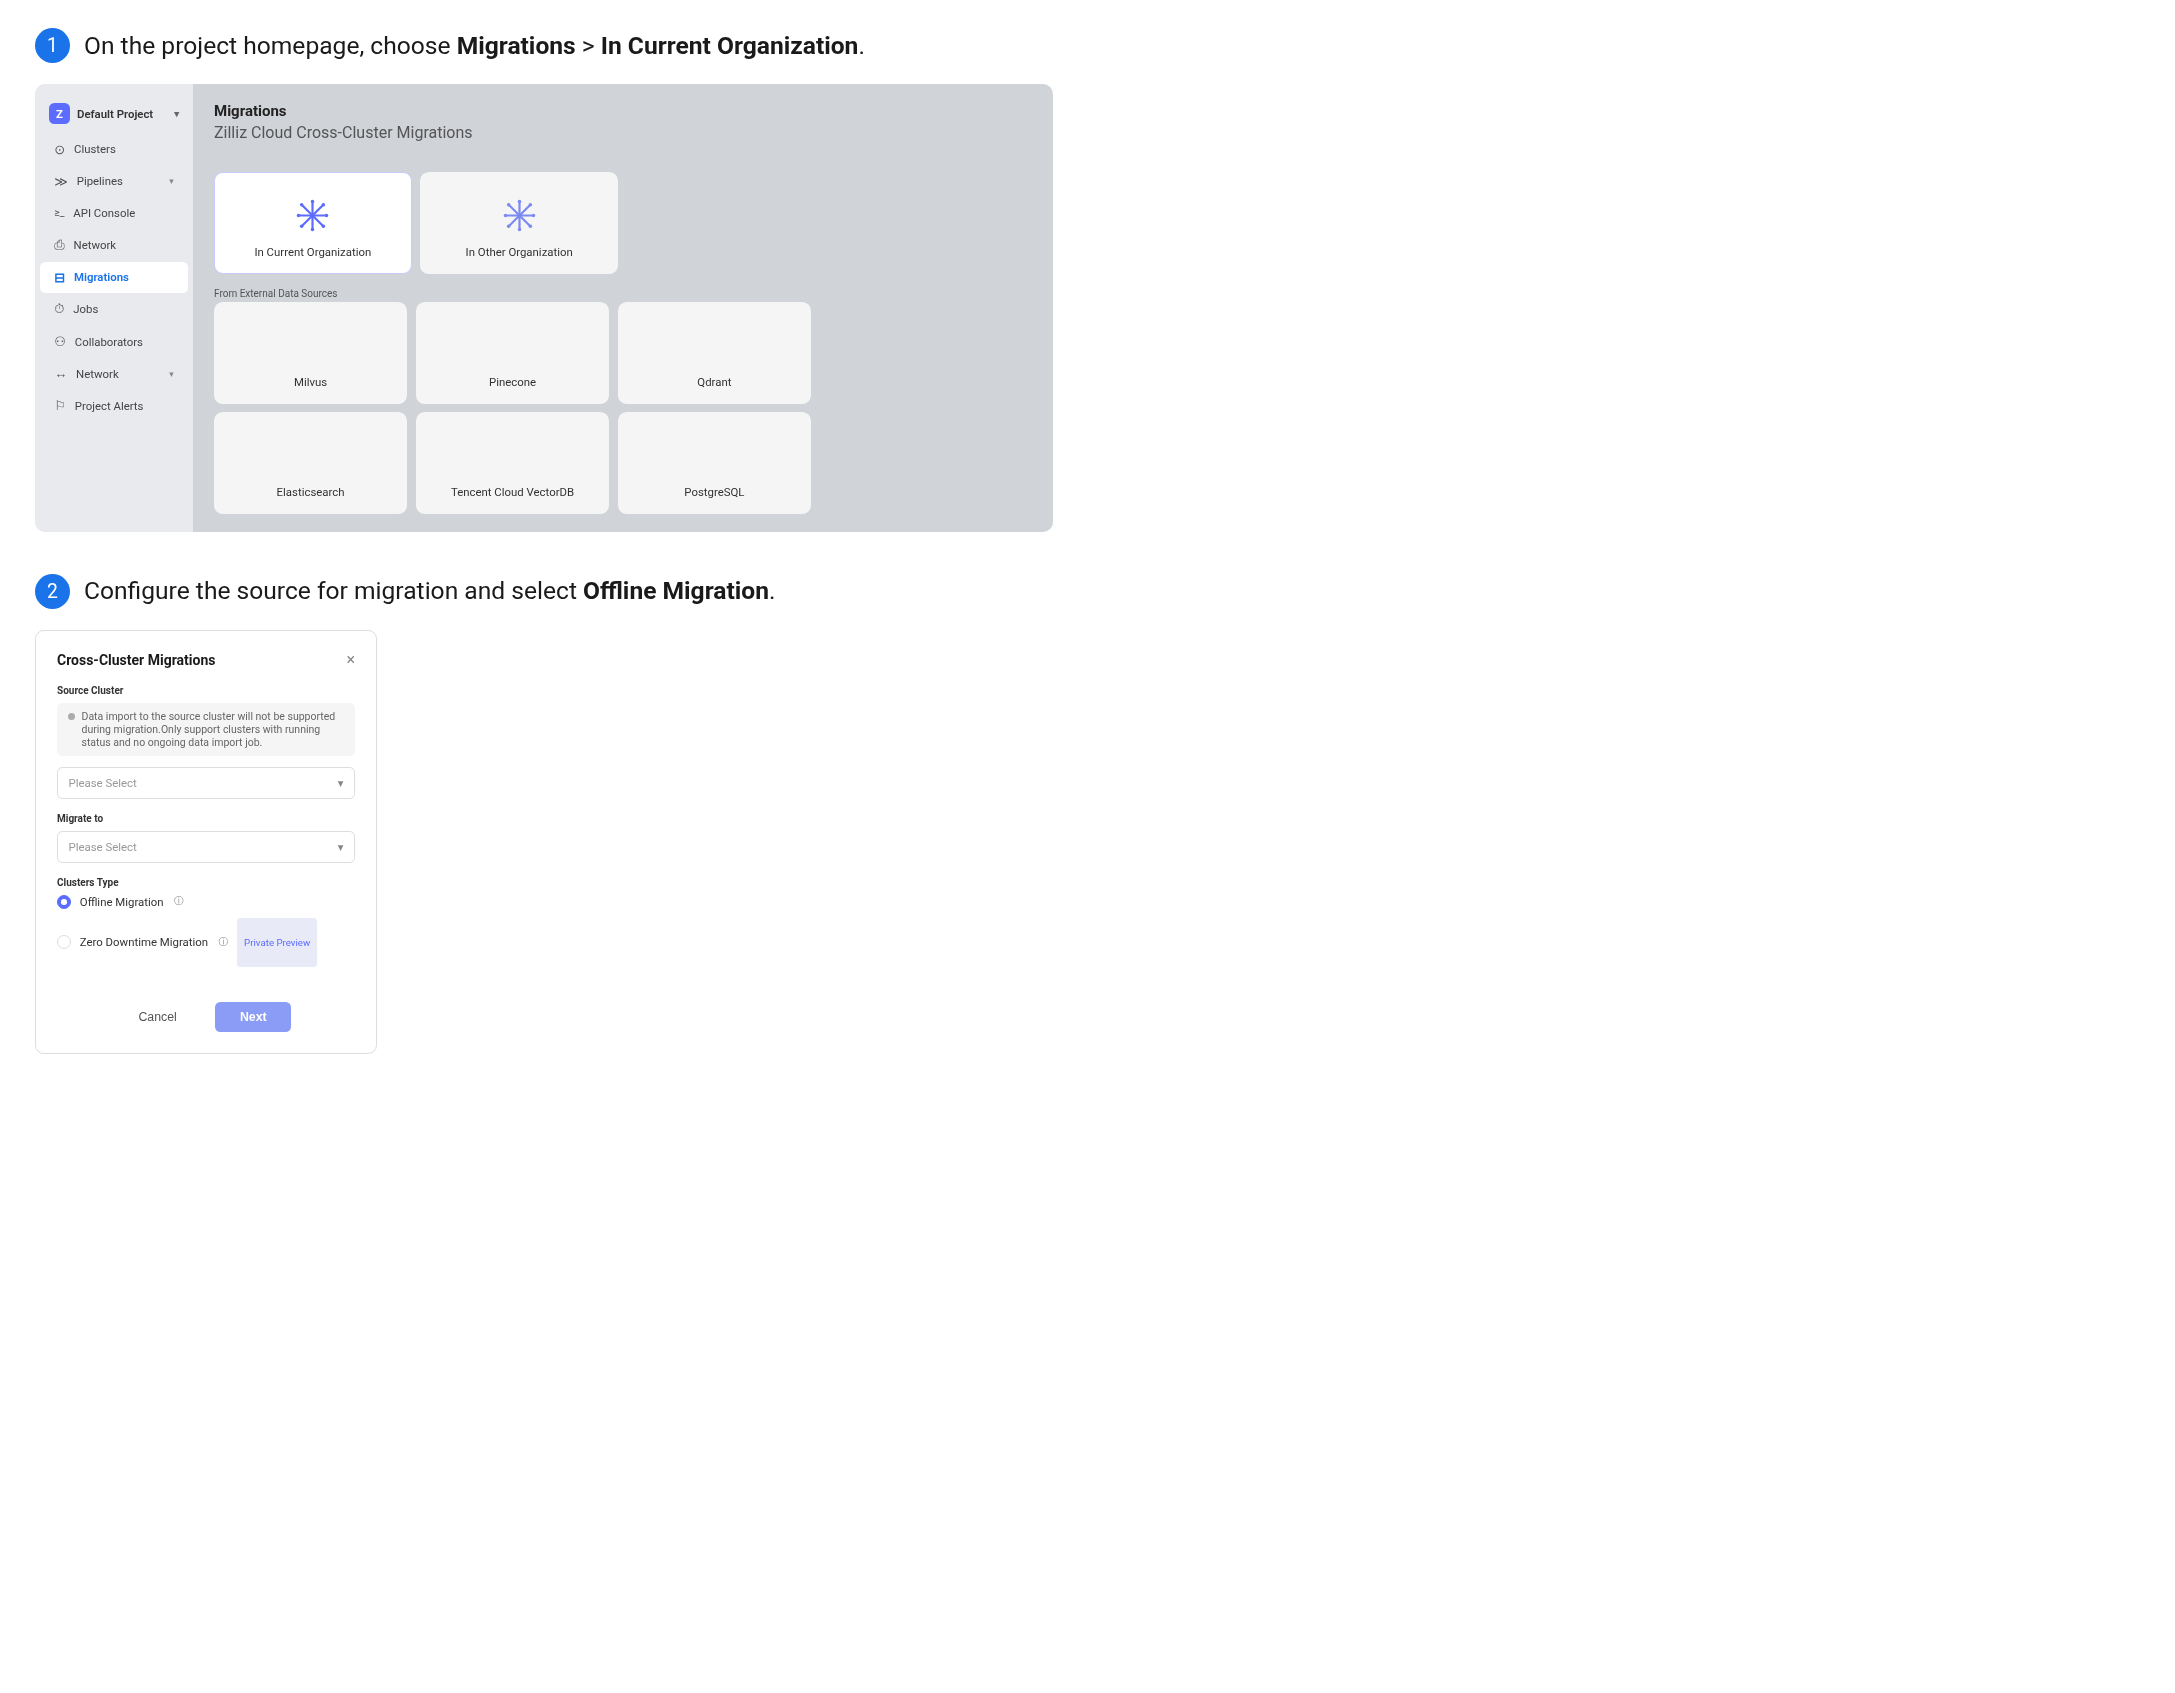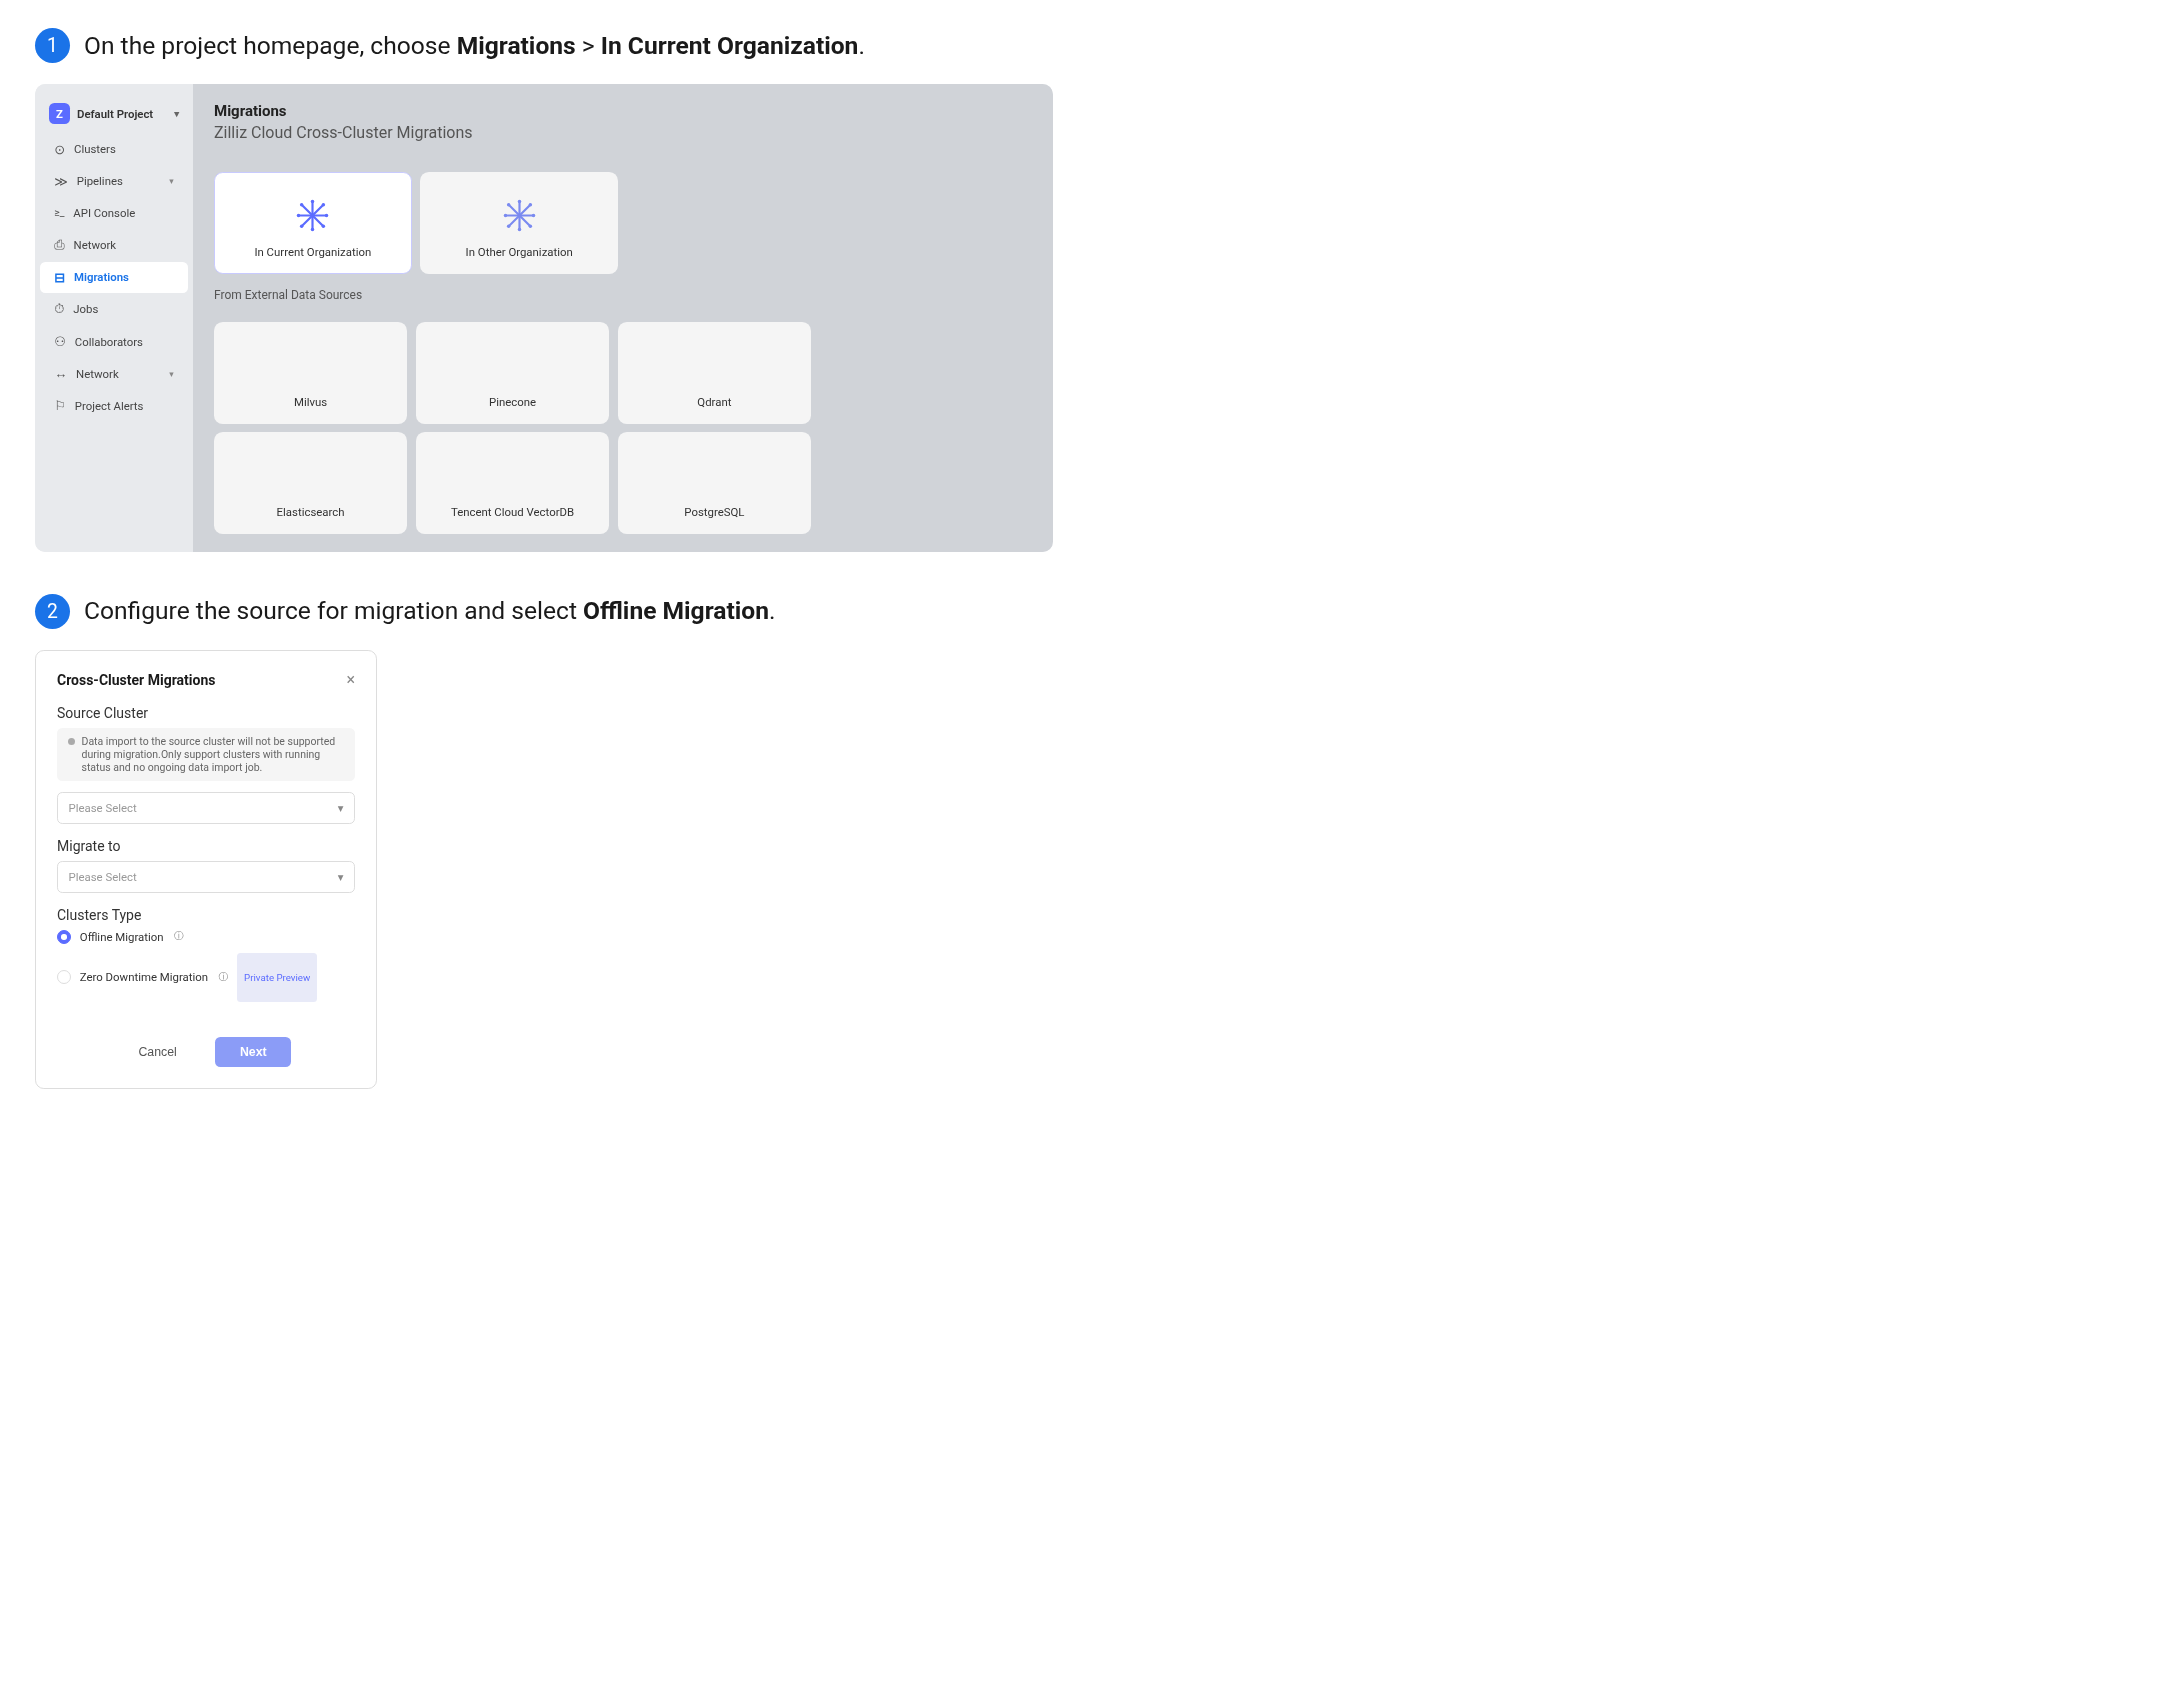--- a/index.html
+++ b/index.html
@@ -110,23 +110,23 @@
       font-weight: 700;
       color: #222;
       margin-bottom: 3.5px;
     }
     .section-subtitle {
       font-size: 16px;
       color: #555;
       margin-bottom: 30px;
     }
     .sub-section-label {
-      font-size: 12px;
+      font-size: 10px;
       color: #555;
-      margin: 14px 0 20px;
+      margin: 14px 0 3px;
     }
 
     
     .cards-grid {
       display: grid;
       gap: 8.8px;
     }
     .cards-grid-2 { grid-template-columns: 1fr 1fr; }
     .cards-grid-3 { grid-template-columns: 1fr 1fr 1fr; }
 
@@ -185,22 +185,22 @@
       font-weight: 700;
       color: #1a1a1a;
     }
     .modal-close {
       font-size: 16px;
       color: #888;
       cursor: pointer;
       line-height: 1;
     }
     .form-label {
-      font-size: 14px;
-      font-weight: 400;
+      font-size: 10px;
+      font-weight: 700;
       color: #333;
       margin-bottom: 7px;
       display: block;
     }
     .info-box {
       background: #f5f5f5;
       border-radius: 5.3px;
       padding: 7px 10.5px;
       font-size: 10.5px;
       color: #666;

